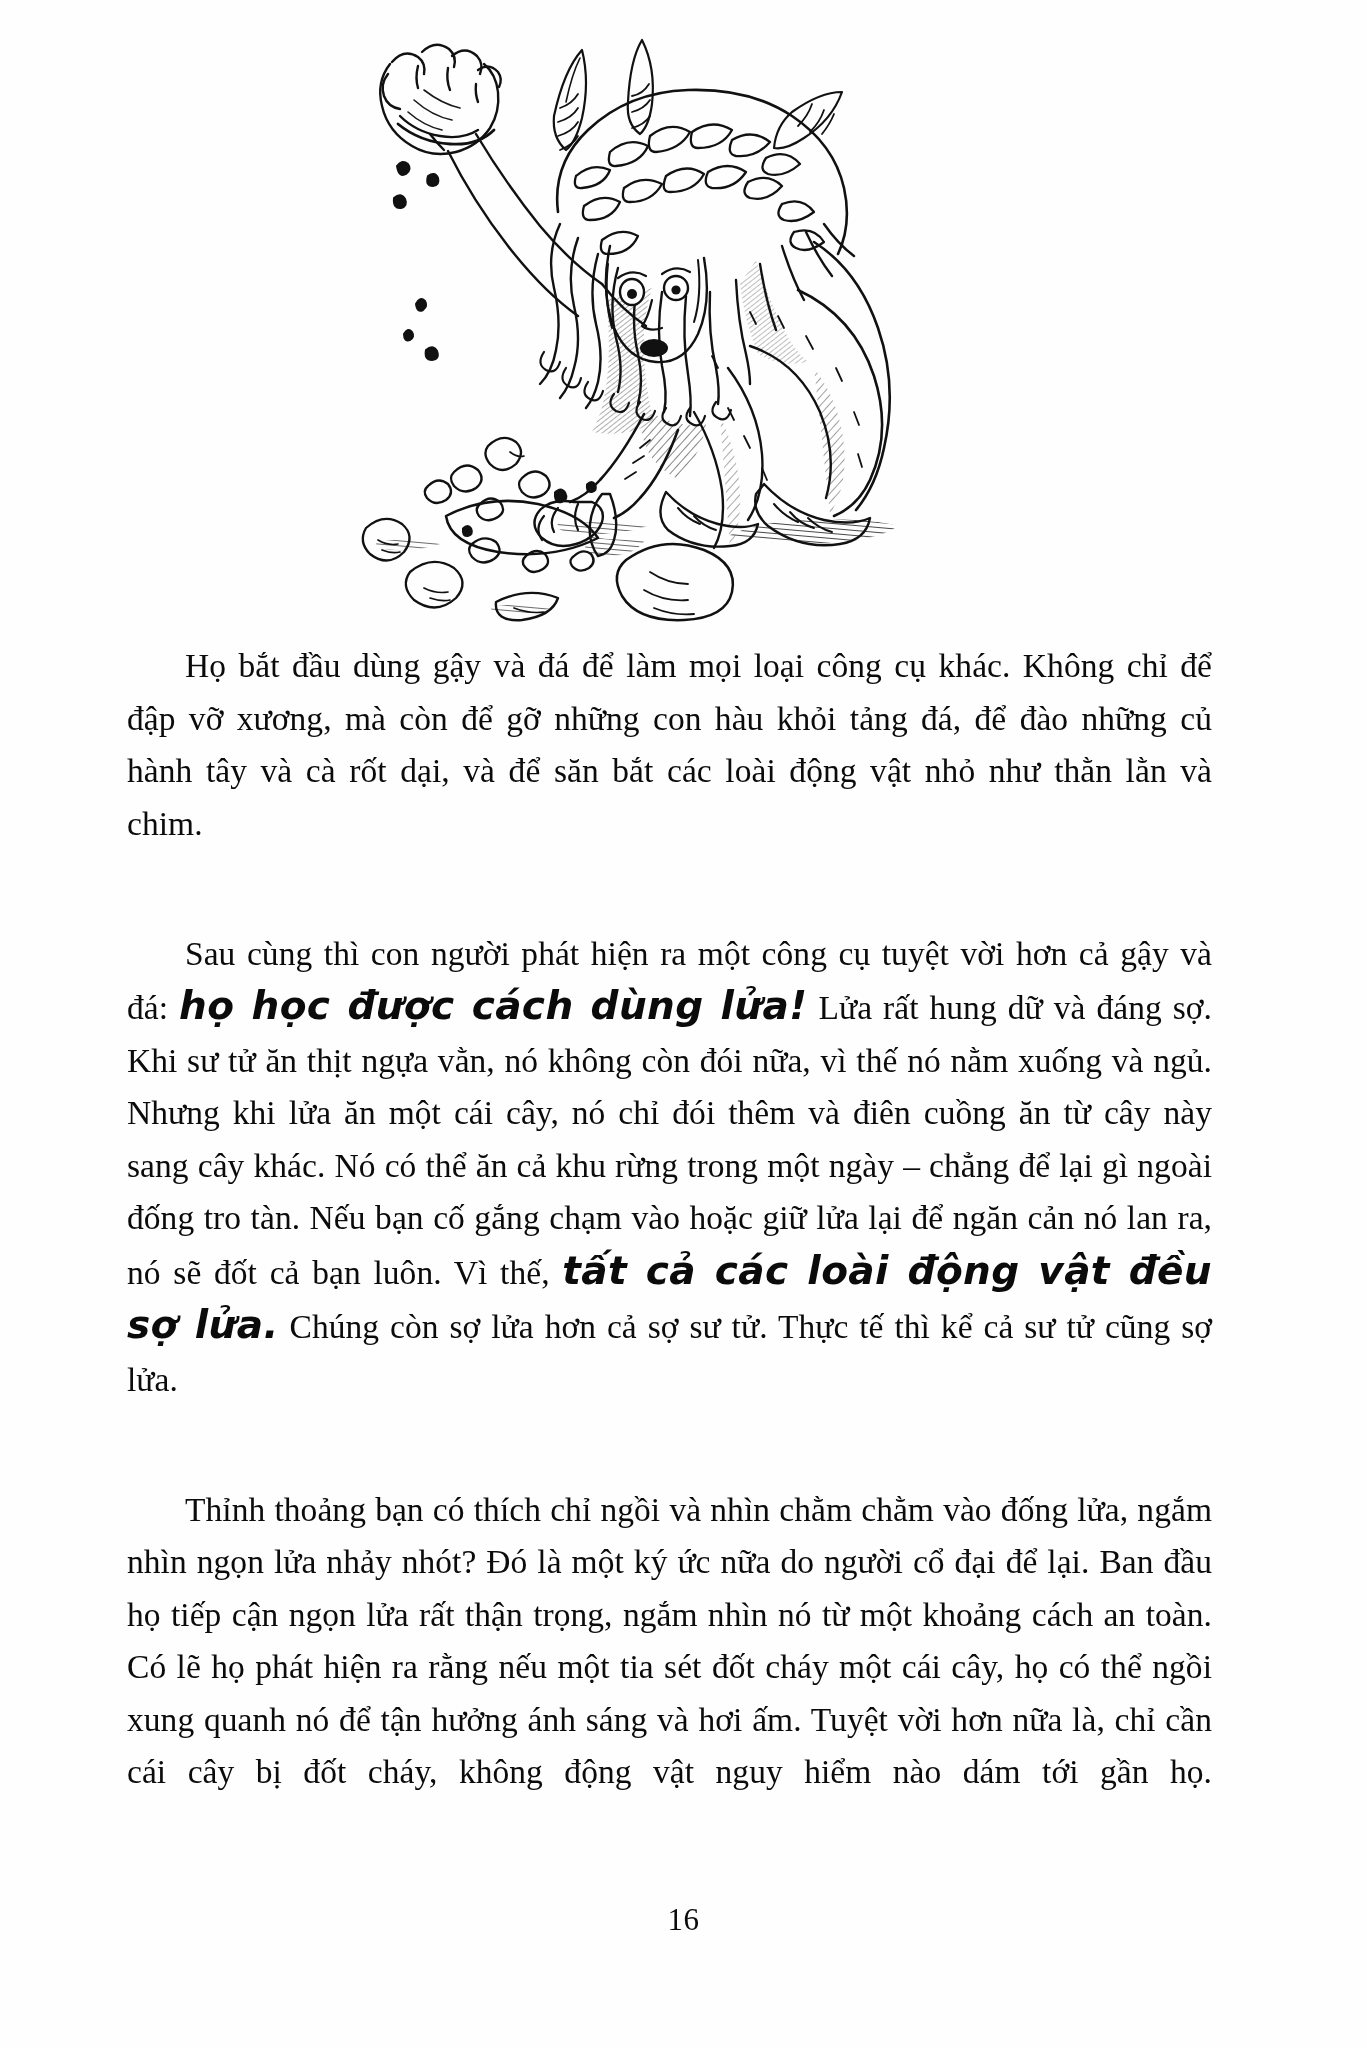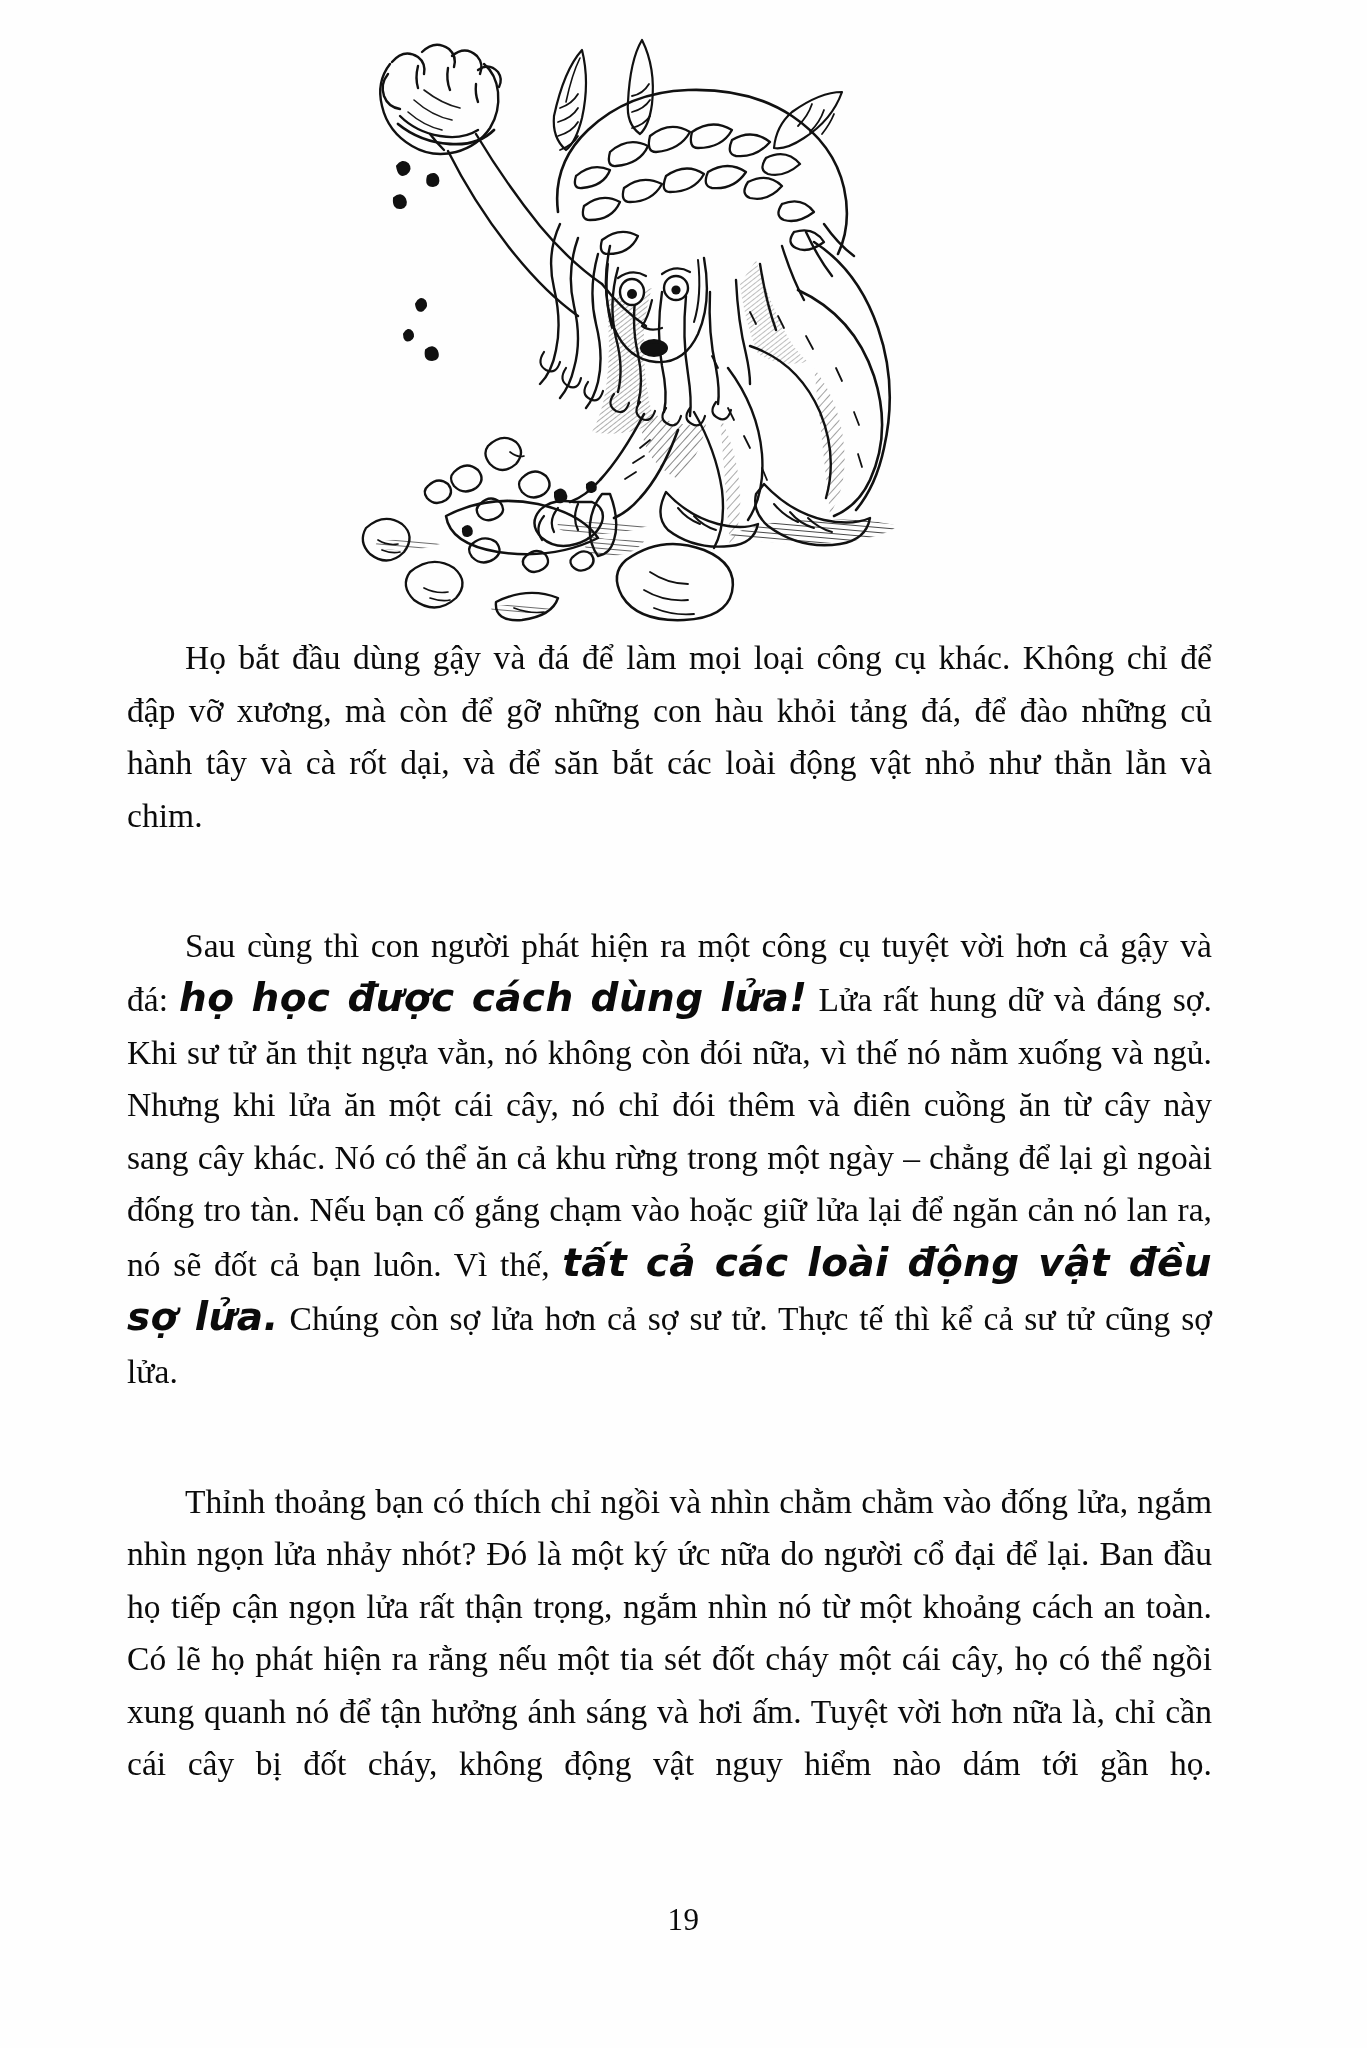--- a/index.html
+++ b/index.html
@@ -33,21 +33,21 @@
   }
 
   
   .text-column {
     position: absolute;
     left: 127px;
     top: 632px;
     width: 1085px;
   }
   .para {
-    margin: 0 0 0 0;
+    margin: 8px 0 0 0;
     padding: 0;
     text-align: justify;
     text-justify: inter-word;
     text-indent: 58px;
     font-size: 33.5px;
     line-height: 52.5px;
     letter-spacing: 0.05px;
     color: #0b0b0b;
     word-spacing: 0.5px;
   }
@@ -368,15 +368,15 @@
 
     <p class="para"><span>Họ bắt đầu dùng gậy và đá để làm mọi loại công cụ khác. Không chỉ để đập vỡ xương, mà còn để gỡ những con hàu khỏi tảng đá, để đào những củ hành tây và cà rốt dại, và để săn bắt các loài động vật nhỏ như thằn lằn và chim.</span></p>
 
     <p class="para"><span>Sau cùng thì con người phát hiện ra một công cụ tuyệt vời hơn cả gậy và đá: </span><span class="hand">họ học được cách dùng lửa!</span><span> Lửa rất hung dữ và đáng sợ. Khi sư tử ăn thịt ngựa vằn, nó không còn đói nữa, vì thế nó nằm xuống và ngủ. Nhưng khi lửa ăn một cái cây, nó chỉ đói thêm và điên cuồng ăn từ cây này sang cây khác. Nó có thể ăn cả khu rừng trong một ngày – chẳng để lại gì ngoài đống tro tàn. Nếu bạn cố gắng chạm vào hoặc giữ lửa lại để ngăn cản nó lan ra, nó sẽ đốt cả bạn luôn. Vì thế, </span><span class="hand">tất cả các loài động vật đều sợ lửa.</span><span> Chúng còn sợ lửa hơn cả sợ sư tử. Thực tế thì kể cả sư tử cũng sợ lửa.</span></p>
 
 
     <p class="para"><span>Thỉnh thoảng bạn có thích chỉ ngồi và nhìn chằm chằm vào đống lửa, ngắm nhìn ngọn lửa nhảy nhót? Đó là một ký ức nữa do người cổ đại để lại. Ban đầu họ tiếp cận ngọn lửa rất thận trọng, ngắm nhìn nó từ một khoảng cách an toàn. Có lẽ họ phát hiện ra rằng nếu một tia sét đốt cháy một cái cây, họ có thể ngồi xung quanh nó để tận hưởng ánh sáng và hơi ấm. Tuyệt vời hơn nữa là, chỉ cần cái cây bị đốt cháy, không động vật nguy hiểm nào dám tới gần họ.</span></p>
 
   </div>
 
-  <div class="page-number">19</div>
+  <div class="page-number">16</div>
 
 </div>
 
 </body></html>

